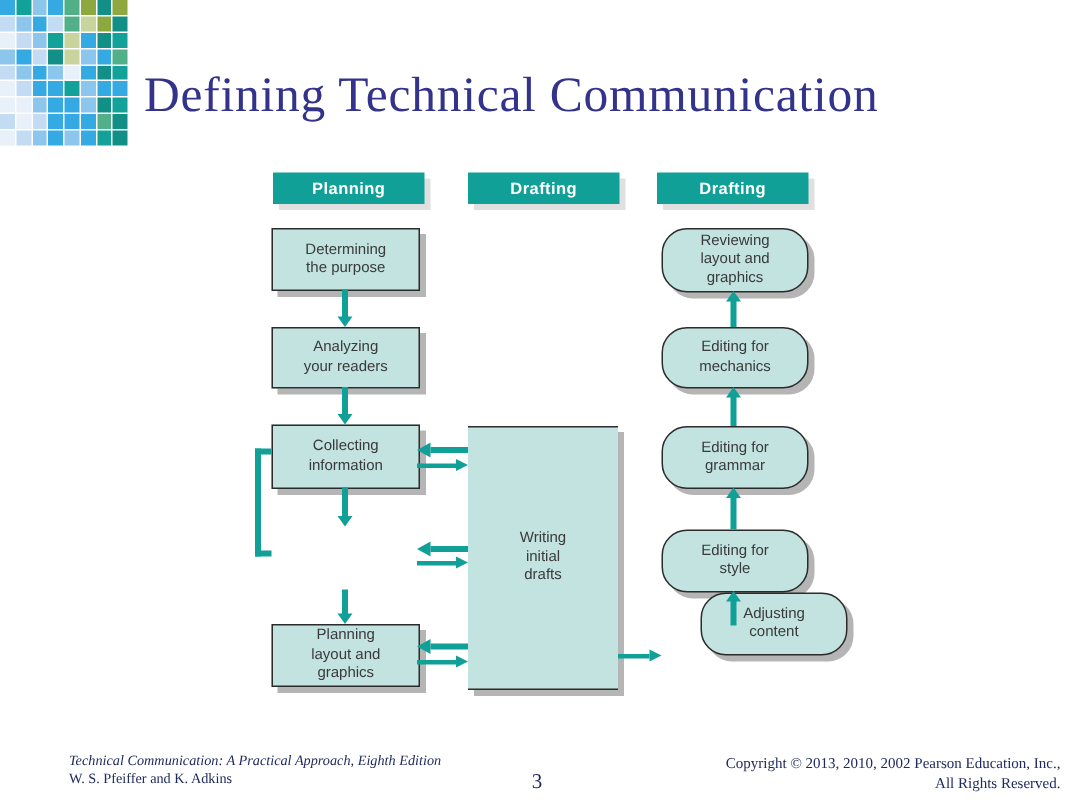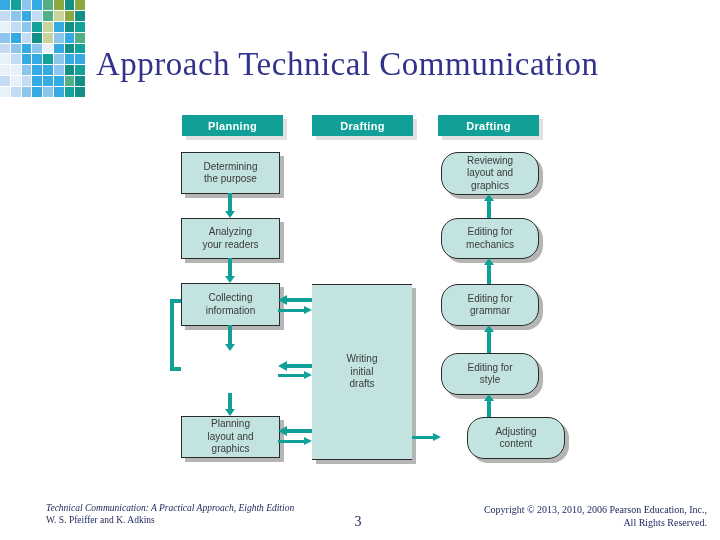--- a/index.html
+++ b/index.html
@@ -53,21 +53,21 @@
   .center-box {
     left:312px; top:284px; width:100px; height:174px;
     border:none; border-top:1px solid var(--box-border); border-bottom:1px solid var(--box-border);
   }
 
   .rcol { left:441px; width:96px;border-radius:17px; }
   .r-review   { top:152px; height:41px; }
   .r-mech     { top:218px; height:39px; }
   .r-grammar  { top:284px; height:40px; }
   .r-style    { top:353px; height:40px; }
-  .r-adjust   { top:417px; height:40px;margin-left:26px; }
+  .r-adjust   { top:395px; height:40px;margin-left:26px; }
 
   
   .varrow { position:absolute; width:4px; background:var(--teal); }
   .varrow.down::after {
     content:""; position:absolute; left:-3px; bottom:-6px;
     border-left:5px solid transparent; border-right:5px solid transparent;
     border-top:7px solid var(--teal);
   }
   .varrow.up::before {
     content:""; position:absolute; left:-3px; top:-6px;
@@ -201,21 +201,21 @@
       <div class="cell" style="background: rgb(232, 240, 249);"></div>
       <div class="cell" style="background: rgb(195, 220, 243);"></div>
       <div class="cell" style="background: rgb(140, 198, 236);"></div>
       <div class="cell" style="background: rgb(53, 169, 225);"></div>
       <div class="cell" style="background: rgb(140, 198, 236);"></div>
       <div class="cell" style="background: rgb(53, 169, 225);"></div>
       <div class="cell" style="background: rgb(19, 162, 154);"></div>
       <div class="cell" style="background: rgb(18, 143, 135);"></div>
     </div>
 
-  <h1 class="title">Approach Technical Communication</h1>
+  <h1 class="title">Defining Technical Communication</h1>
 
   <div class="hdr hdr-planning">Planning</div>
   <div class="hdr hdr-drafting">Drafting</div>
   <div class="hdr hdr-revising">Drafting</div>
 
   <div class="fbox lcol b-purpose">
       <span class="lbl">Determining
 the purpose</span>
     </div>
   <div class="fbox lcol b-readers">
@@ -280,17 +280,17 @@
   <div class="harrow thin right ca1"></div>
 
   <div class="loop"></div>
 
   <div class="footer-left">
     <div class="book">Technical Communication: A Practical Approach, Eighth Edition</div>
     <div class="authors">W. S. Pfeiffer and K. Adkins</div>
   </div>
   <div class="page-num">3</div>
   <div class="footer-right">
-    <div>Copyright © 2013, 2010, 2006 Pearson Education, Inc.,</div>
+    <div>Copyright © 2013, 2010, 2002 Pearson Education, Inc.,</div>
     <div>All Rights Reserved.</div>
   </div>
 
 </div>
 
 </body></html>

